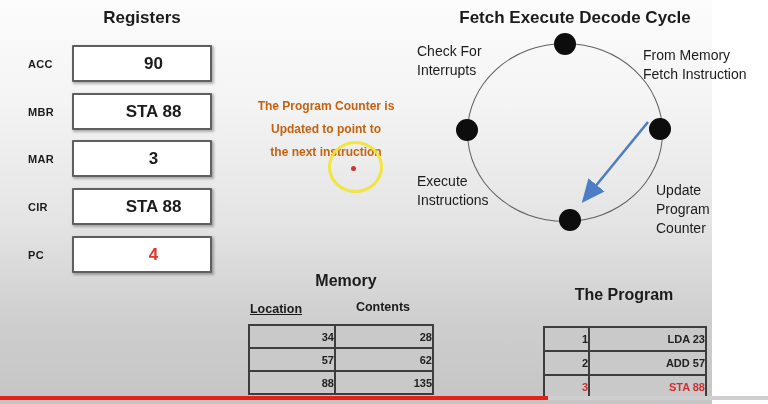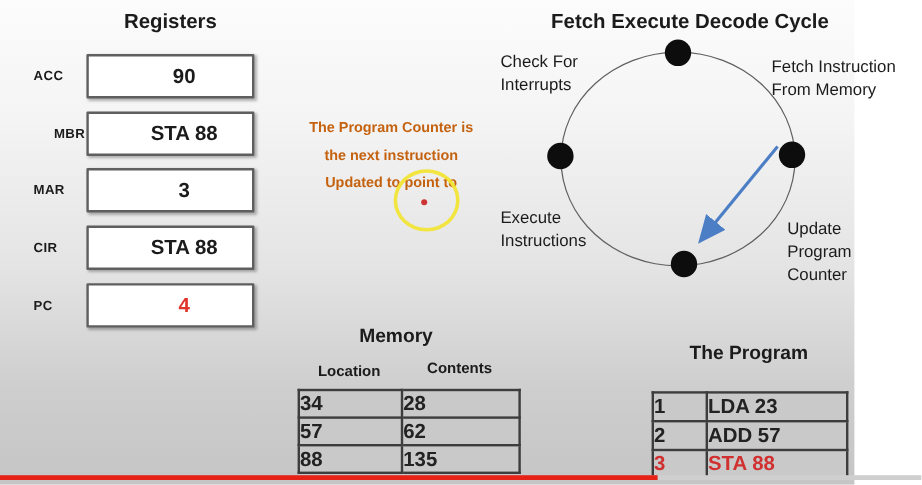--- a/index.html
+++ b/index.html
@@ -44,21 +44,21 @@
   .cycle-ellipse {
     width:196px; height:179px; border:1.5px solid #606060; border-radius:50%;
   }
   .cycle-dot { width:22px; height:22px; background:#0d0d0d; border-radius:50%; }
   .cycle-label { font-size:14px; line-height:19px; white-space:nowrap; }
 
   
   .tbl { border-collapse:collapse; }
   .tbl td {
     border:2px solid #3d3d3d; background:#c9c9c9;
-    text-align:left; font-weight:bold; font-size:17px; color:#222;
+    text-align:right; font-weight:bold; font-size:11px; color:#222;
   }
   .mem-tbl td { height:23px; }
   .mem-tbl .c1 { width:86px; } .mem-tbl .c2 { width:98px; }
   .prog-tbl td { height:24px; }
   .prog-tbl .c1 { width:45px; } .prog-tbl .c2 { width:117px; }
   .col-header { font-weight:bold; font-size:12.5px; text-align:center; }
   .sub-title { font-weight:bold; font-size:16px; text-align:center; }
 
   
   .progress-track {
@@ -73,40 +73,40 @@
 
   <div class="abs" style="left:72px; top:8px; width:140px;">
     <div class="section-title">Registers</div>
   </div>
 
   <div class="abs" style="left:28px; top:45px;">
     <span class="abs reg-label" style="left:0; top:0;">ACC</span>
     <div class="abs reg-box" style="left:44px; top:0;">90</div>
   </div>
   <div class="abs" style="left:28px; top:93px;">
-    <span class="abs reg-label" style="left:17px; top:0;">MBR</span>
+    <span class="abs reg-label" style="left:0; top:0;">MBR</span>
     <div class="abs reg-box" style="left:44px; top:0;">STA 88</div>
   </div>
   <div class="abs" style="left:28px; top:140px;">
     <span class="abs reg-label" style="left:0; top:0;">MAR</span>
     <div class="abs reg-box" style="left:44px; top:0;">3</div>
   </div>
   <div class="abs" style="left:28px; top:188px;">
     <span class="abs reg-label" style="left:0; top:0;">CIR</span>
     <div class="abs reg-box" style="left:44px; top:0;">STA 88</div>
   </div>
   <div class="abs" style="left:28px; top:236px;">
     <span class="abs reg-label" style="left:0; top:0;">PC</span>
     <div class="abs reg-box" style="left: 44px; top: 0px; color: rgb(224, 53, 43);">4</div>
   </div>
 
   <div class="abs annotation" style="left: 215px; top: 95px; color: rgb(197, 98, 15);">
     <div>The Program Counter is</div>
+    <div>Updated to point to</div>
     <div>the next instruction</div>
-    <div>Updated to point to</div>
   </div>
   <div class="abs highlight-circle" style="left:328px; top:141px;"></div>
   <div class="abs pointer-dot" style="left:351px; top:166px;"></div>
 
   <div class="abs section-title" style="left:452px; top:8px; width:246px;">Fetch Execute Decode Cycle</div>
 
   <div class="abs cycle-ellipse" style="left:467px; top:43px;"></div>
 
   <div class="abs cycle-dot" style="left:554px; top:33px;"></div>
   <div class="abs cycle-dot" style="left:456px; top:119px;"></div>
@@ -120,35 +120,35 @@
       </marker>
     </defs>
     <line id="arrow-line" x1="78" y1="14" x2="15" y2="91" stroke="#4b7ec5" stroke-width="2.6" marker-end="url(#arrowhead)"></line>
   </svg>
 
   <div class="abs cycle-label" style="left:417px; top:42px;">
     <div>Check For</div>
     <div>Interrupts</div>
   </div>
   <div class="abs cycle-label" style="left:643px; top:46px;">
+    <div>From Memory</div>
     <div>Fetch Instruction</div>
-    <div>From Memory</div>
   </div>
   <div class="abs cycle-label" style="left:417px; top:172px;">
     <div>Execute</div>
     <div>Instructions</div>
   </div>
   <div class="abs cycle-label" style="left:656px; top:181px;">
     <div>Update</div>
     <div>Program</div>
     <div>Counter</div>
   </div>
 
-  <div class="abs sub-title" style="left:275px; top:272px; width:110px;">Memory</div>
-  <div class="abs col-header" style="left:248px; top:302px; width:86px;">Location</div>
+  <div class="abs sub-title" style="left:291px; top:272px; width:110px;">Memory</div>
+  <div class="abs col-header" style="left:233px; top:302px; width:86px;text-decoration:underline;">Location</div>
   <div class="abs col-header" style="left:334px; top:300px; width:98px;">Contents</div>
 
   <table class="abs tbl mem-tbl" style="left:248px; top:324px;">
     <tbody>
         <tr>
       <td class="c1">34</td>
       <td class="c2">28</td>
     </tr>
     <tr>
       <td class="c1">57</td>

